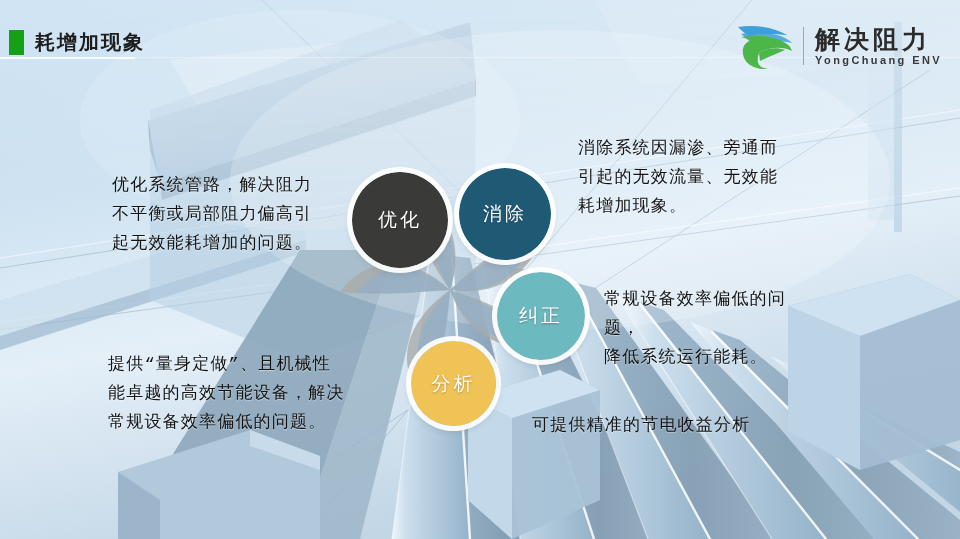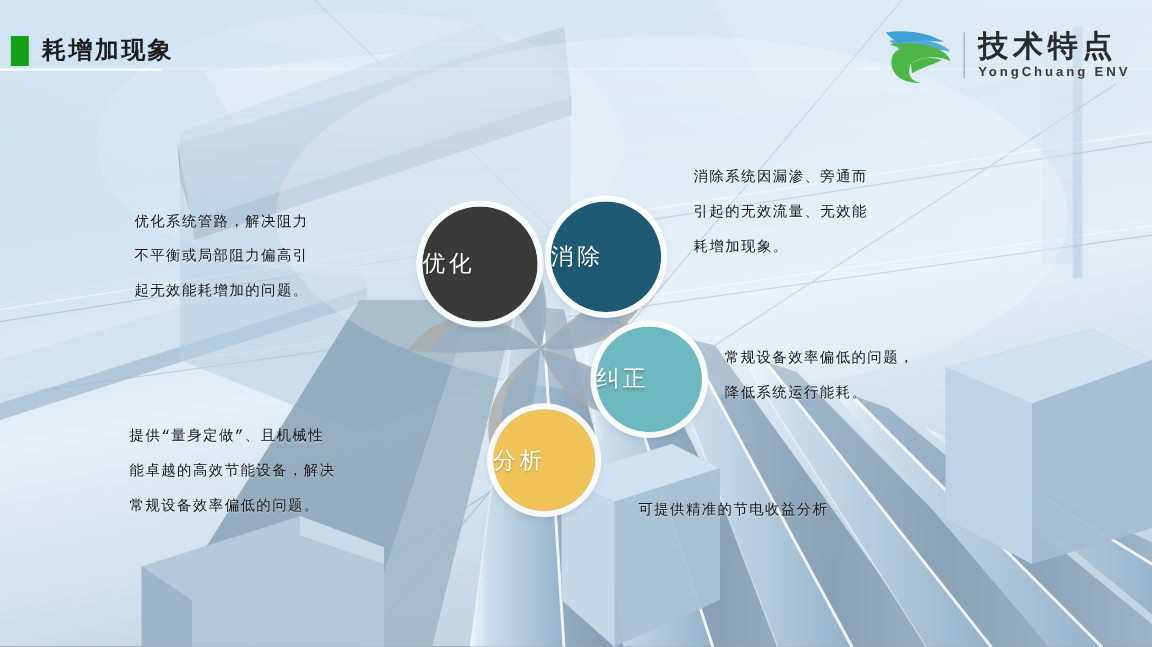--- a/index.html
+++ b/index.html
@@ -26,35 +26,35 @@
   .logo-mark{width:60px;height:50px;position:relative;flex:0 0 auto;}
   .logo-div{width:1px;height:38px;background:#9aa8b4;margin:0 11px 0 8px;flex:0 0 auto;}
   .logo-txt{display:flex;flex-direction:column;justify-content:center;}
   .logo-cn{font-size:25px;font-weight:bold;color:#2b2b2b;letter-spacing:4px;line-height:27px;white-space:nowrap;}
   .logo-en{font-size:11px;font-weight:bold;color:#3a3a3a;letter-spacing:2.4px;line-height:14px;white-space:nowrap;}
 
   
   .wheel{position:absolute;left:300px;top:150px;width:320px;height:290px;z-index:8;}
 
   
-  .node{position:absolute;border-radius:50%;display:flex;align-items:center;justify-content:flex-start;
+  .node{position:absolute;border-radius:50%;display:flex;align-items:center;justify-content:center;
     z-index:14;box-sizing:border-box;}
   .node .ring{position:absolute;inset:0;border-radius:50%;
      box-shadow:0 0 0 5px rgba(255,255,255,.93), 0 3px 9px rgba(40,60,80,.33);}
   .node .lbl{position:relative;z-index:2;color:#fff;font-size:19px;letter-spacing:3px;
      font-weight:normal;text-shadow:0 1px 2px rgba(0,0,0,.30);white-space:nowrap;}
 
   #node-youhua {left:352px;top:172px;width:96px;height:96px;background:#3a3a38;}
   #node-xiaochu{left:459px;top:168px;width:92px;height:92px;background:#1f5a75;}
   #node-dingzhi{left:325px;top:275px;width:89px;height:89px;background:#ee4b36;}
   #node-jiuzheng{left:497px;top:272px;width:88px;height:88px;background:#6cb9bf;}
   #node-fenxi {left:411px;top:341px;width:85px;height:85px;background:#f0c356;}
 
   
-  .desc{position:absolute;z-index:20;color:#141414;font-size:12px;line-height:29px;
+  .desc{position:absolute;z-index:20;color:#141414;font-size:17px;line-height:29px;
      letter-spacing:1.2px;font-family:"DejaVu Serif","Liberation Serif",serif;
      text-shadow:0 1px 1px rgba(255,255,255,.45);white-space:pre-line;}
 
   #desc-youhua {left:112px;top:170px;width:250px;}
   #desc-xiaochu{left:578px;top:133px;width:230px;}
   #desc-jiuzheng{left:604px;top:284px;width:215px;}
   #desc-dingzhi{left:108px;top:350px;width:260px;font-family:Liberation Mono, monospace;}
   #desc-fenxi  {left:532px;top:410px;width:290px;}
 </style>
 </head>
@@ -254,18 +254,18 @@
     <span class="logo-mark">
       <svg width="60" height="50" viewBox="0 0 60 50" xmlns="http://www.w3.org/2000/svg">
         <path d="M3 6 C 22 3, 40 7, 52 14 C 40 13, 26 12, 14 15 C 9 12, 6 9, 3 6 Z" fill="#3f9fd8"></path>
         <path d="M6 13 C 30 9, 50 14, 57 22 C 45 19, 30 20, 20 25 C 14 20, 10 16, 6 13 Z" fill="#3f9fd8" opacity=".85"></path>
         <path d="M6 16 C 34 12, 55 20, 57 30 C 47 25, 33 26, 24 32 C 20 44, 26 47, 33 48 C 20 49, 9 43, 8 33 C 7 26, 10 21, 17 19 C 13 18, 9 17, 6 16 Z" fill="#4cb648"></path>
         <path d="M24 32 C 31 27, 42 26, 50 29 C 42 33, 32 36, 25 40 Z" fill="#4cb648"></path>
       </svg>
     </span>
     <span class="logo-div"></span>
     <span class="logo-txt">
-      <span class="logo-cn">技术特点</span>
+      <span class="logo-cn">解决阻力</span>
       <span class="logo-en">YongChuang ENV</span>
     </span>
   </div>
 
 </div>
 
 </body></html>

